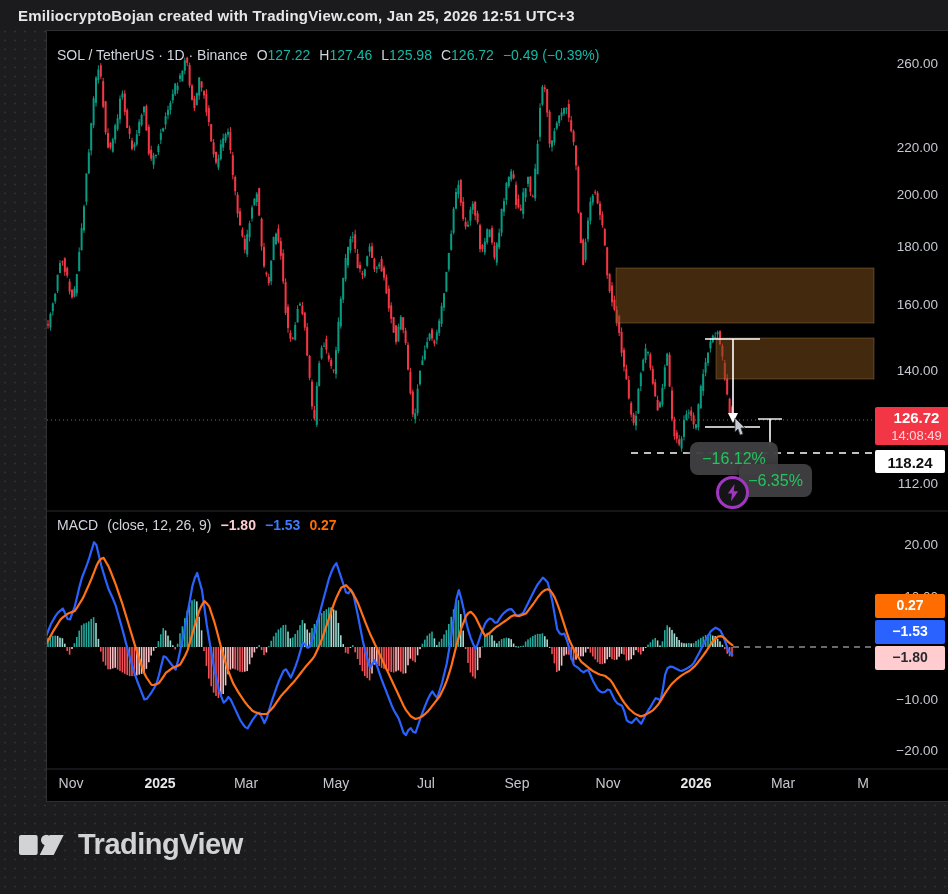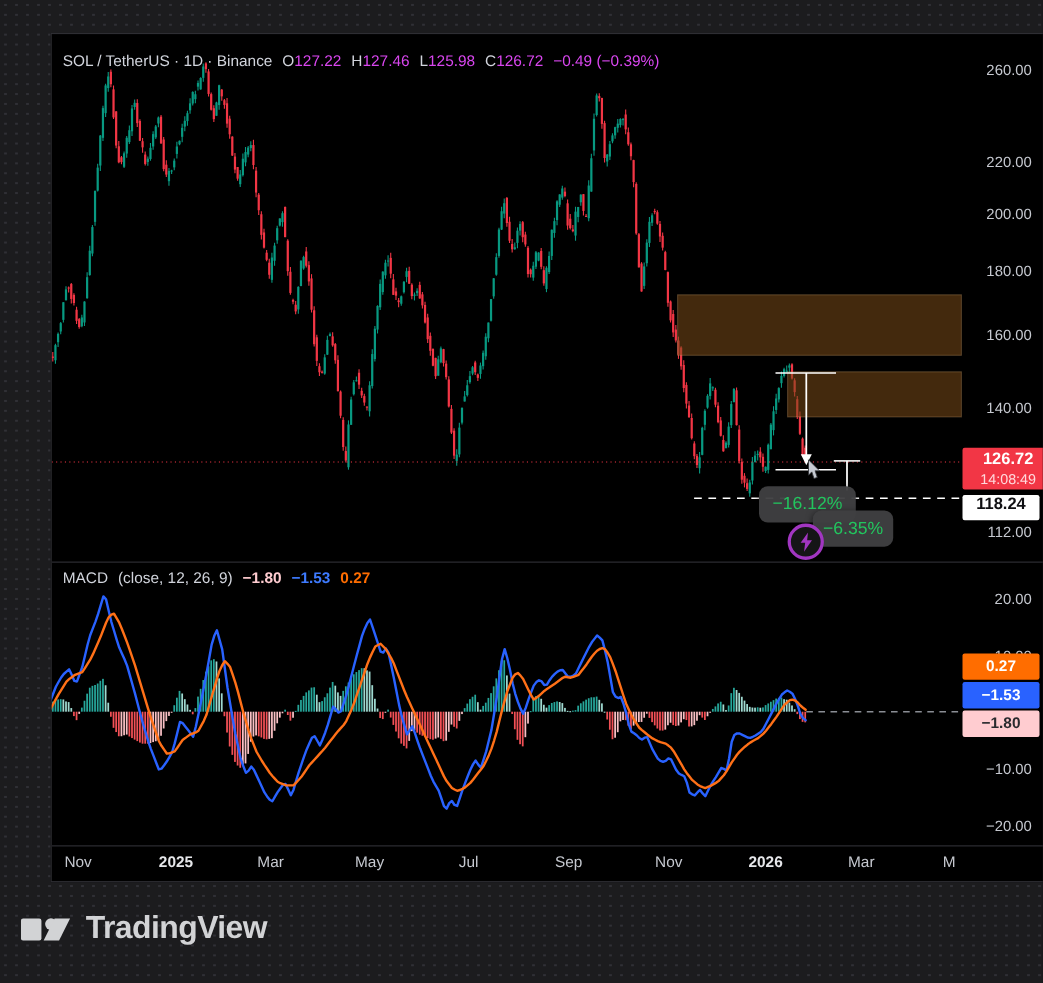--- a/index.html
+++ b/index.html
@@ -10,44 +10,47 @@
     background-size:10px 9px;}
   #topbar{position:absolute;left:0;top:0;width:948px;height:30px;background:#1b1b1d;
     display:flex;align-items:center;}
   #topbar .wm{color:#e6e6e9;font-size:15px;font-weight:bold;margin-left:18px;letter-spacing:.2px;}
   #widget{position:absolute;left:14px;top:30px;width:918px;height:772px;background:#000;
     border:1px solid #2e2e33;box-sizing:border-box;margin-left:32px;}
   #cv{position:absolute;left:0;top:0;}
   .legend{position:absolute;left:10px;display:flex;gap:9px;align-items:baseline;
     font-size:14px;color:#d1d4dc;white-space:nowrap;}
   .legend .pair{color:#d1d4dc;}
-  .legend .val{color:#d946ef;}
+  .legend .val{color:#14b8a6;}
   .lgd-blue{color:#3e7bff;font-weight:bold;}
   .lgd-orange{color:#ff6d00;font-weight:bold;}
   .lgd-pink{color:#ffccd0;font-weight:bold;}
   .pricetag{position:absolute;box-sizing:border-box;text-align:center;font-weight:bold;
     border-radius:2px;line-height:1.25;}
   .tag-red{background:#f23645;color:#fff;font-size:15px;padding:2px 0;}
   .tag-red .cd{font-weight:normal;font-size:13px;color:#ffd9dc;}
-  .tag-white{background:#fff;color:#101013;font-size:15px;display:flex;align-items:flex-start;justify-content:center;}
+  .tag-white{background:#fff;color:#101013;font-size:15px;display:flex;align-items:flex-end;justify-content:center;}
   .tag-orange{background:#ff6d00;color:#fff;font-size:14px;display:flex;align-items:center;justify-content:center;}
   .tag-blue{background:#2962ff;color:#fff;font-size:14px;display:flex;align-items:center;justify-content:center;}
   .tag-pink{background:#ffccd0;color:#2a2a2e;font-size:14px;display:flex;align-items:center;justify-content:center;}
   .tooltip{position:absolute;background:rgba(64,64,66,.96);border-radius:8px;color:#22c55e;
     font-size:16px;font-weight:normal;display:flex;align-items:center;justify-content:center;
     box-shadow:0 2px 6px rgba(0,0,0,.5);}
   #bolt{position:absolute;width:33px;height:33px;border-radius:50%;background:#151517;
     border:3px solid #a136c1;box-sizing:border-box;display:flex;align-items:center;justify-content:center;}
   #logo{position:absolute;left:19px;top:828px;display:flex;align-items:center;gap:11px;}
   #logo .word{color:#d2d3d5;font-size:29px;font-weight:bold;letter-spacing:-.5px;}
 </style>
 </head>
 <body>
 <div id="stage">
 
+  <div id="topbar">
+    <span class="wm">EmiliocryptoBojan created with TradingView.com, Jan 25, 2026 12:51 UTC+3</span>
+  </div>
 
   <div id="widget">
     <svg id="cv" width="916" height="770">
         <line x1="0" y1="480" x2="916" y2="480" stroke="#2b2b30" stroke-width="1"></line>
         <line x1="0" y1="738" x2="916" y2="738" stroke="#2b2b30" stroke-width="1"></line>
         <line x1="1" y1="288.9485812161705" x2="1" y2="297.6688880529751" stroke="#f23645" stroke-width="1"></line>
         <rect x="0" y="293.14191415794136" width="2" height="1.2073589847764197" fill="#f23645"></rect>
         <line x1="3.3999999999999986" y1="281.43452763090215" x2="3.3999999999999986" y2="299.61329280074216" stroke="#089981" stroke-width="1"></line>
         <rect x="2.3999999999999986" y="282.7824333324422" width="2" height="13.734939980909417" fill="#089981"></rect>
         <line x1="5.800000000000001" y1="271.2679009126829" x2="5.800000000000001" y2="284.4889793695658" stroke="#089981" stroke-width="1"></line>

